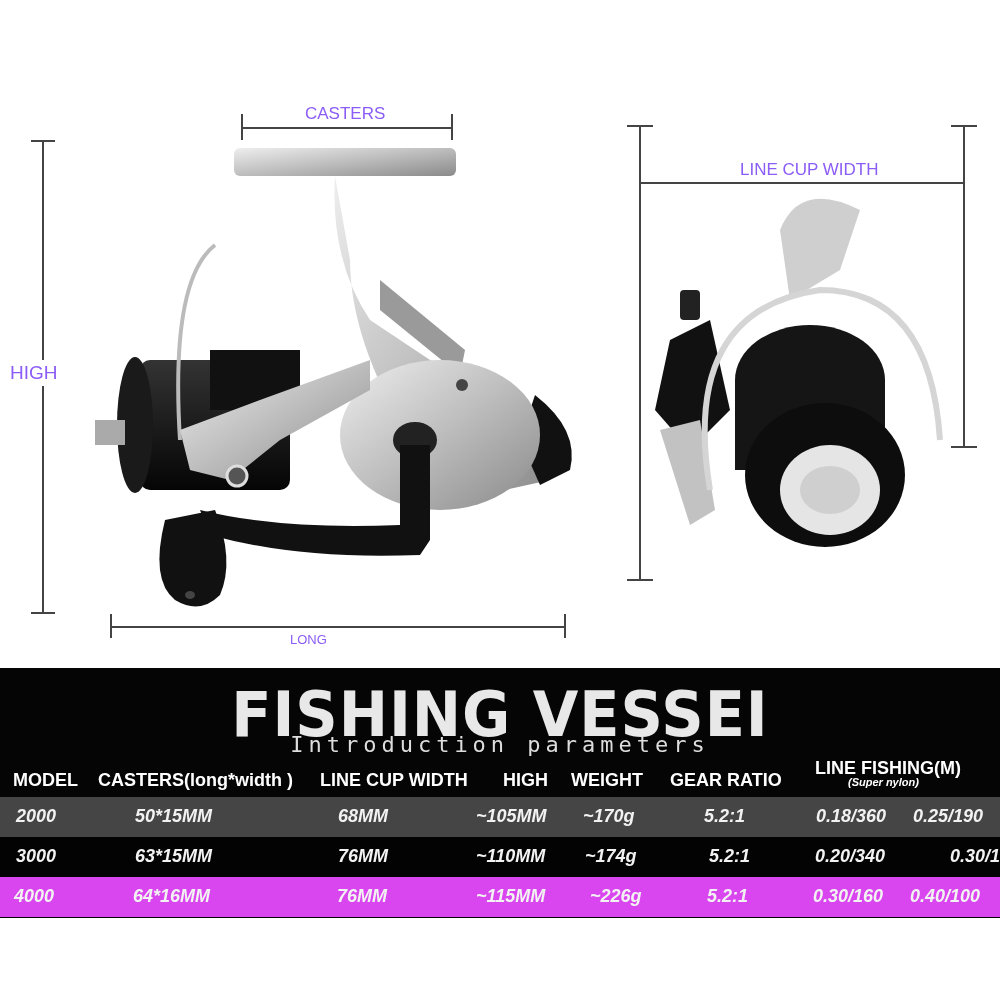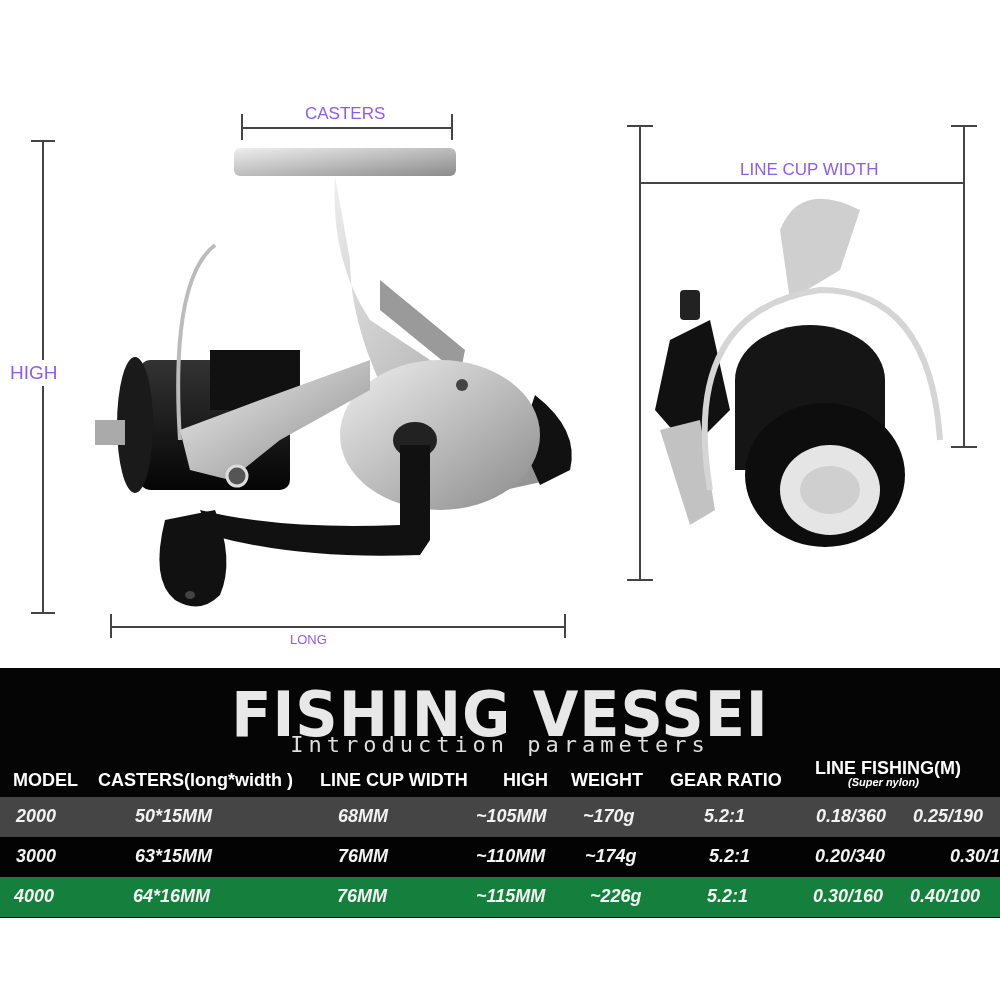--- a/index.html
+++ b/index.html
@@ -125,21 +125,21 @@
 <div class="row" style="top:837px;background:#030303;">
   <span class="cell" style="left:16px;">3000</span>
   <span class="cell" style="left:135px;">63*15MM</span>
   <span class="cell" style="left:338px;">76MM</span>
   <span class="cell" style="left:476px;">~110MM</span>
   <span class="cell" style="left:561px;margin-left:24px;">~174g</span>
   <span class="cell" style="left:709px;">5.2:1</span>
   <span class="cell" style="left:815px;">0.20/340</span>
   <span class="cell" style="left:912px;margin-left:38px;">0.30/150</span>
 </div>
-<div class="row" style="top:877px;background:#15803d;">
+<div class="row" style="top:877px;background:#d946ef;">
   <span class="cell" style="left:14px;">4000</span>
   <span class="cell" style="left:133px;">64*16MM</span>
   <span class="cell" style="left:337px;">76MM</span>
   <span class="cell" style="left:476px;text-align:center;">~115MM</span>
   <span class="cell" style="left:590px;">~226g</span>
   <span class="cell" style="left:707px;">5.2:1</span>
   <span class="cell" style="left:813px;">0.30/160</span>
   <span class="cell" style="left:910px;">0.40/100</span>
 </div>
 

